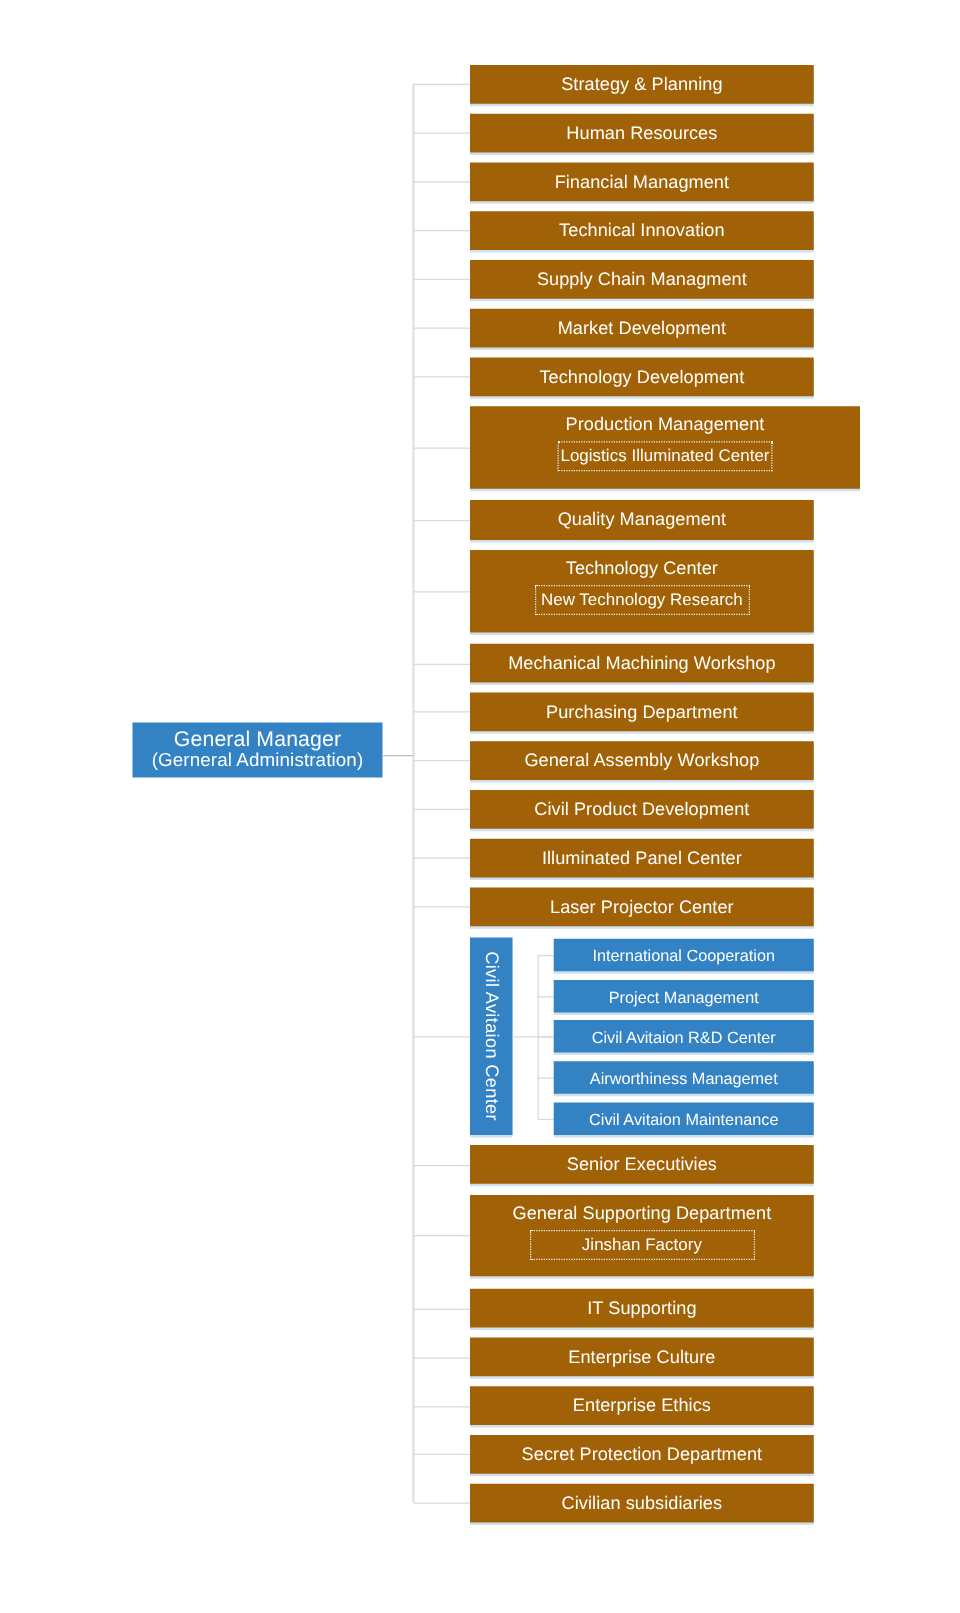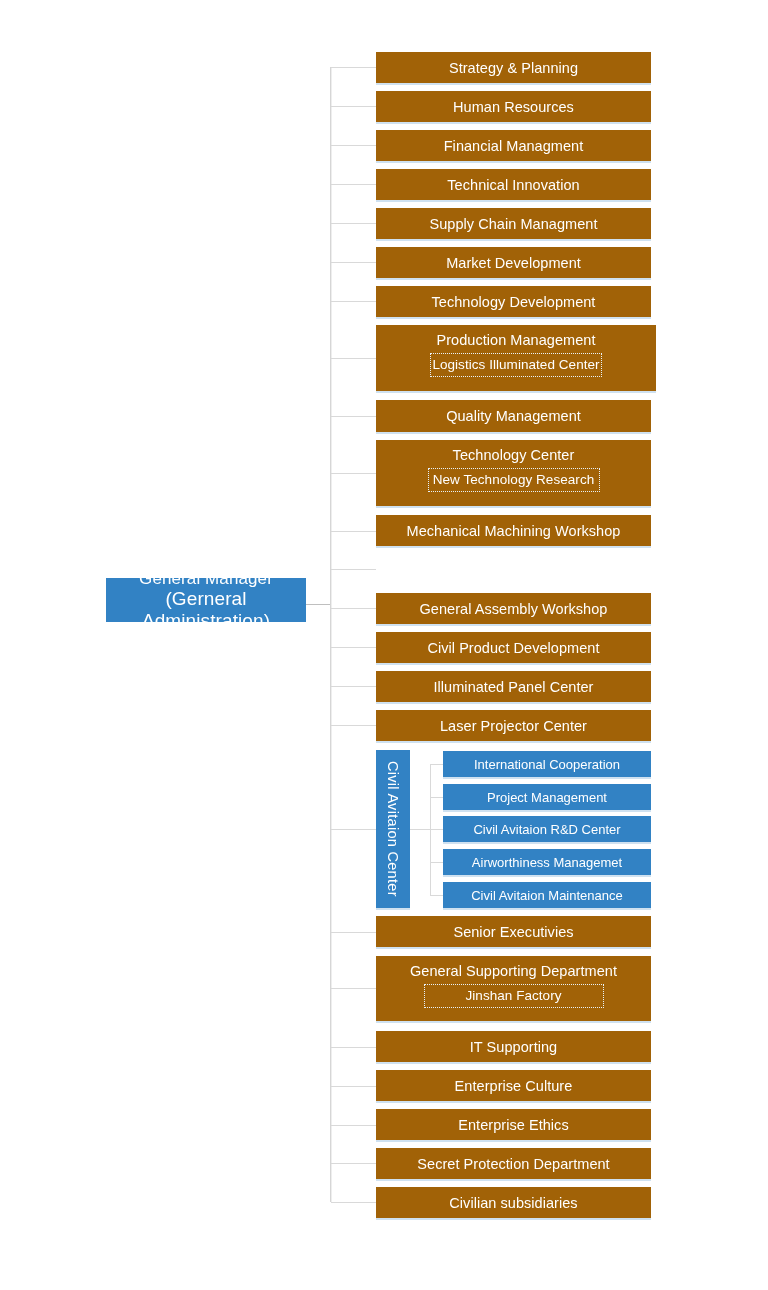--- a/index.html
+++ b/index.html
@@ -51,21 +51,21 @@
     flex-direction: column;
     align-items: center;
     justify-content: center;
     line-height: 1.12;
   }
   .root-title {
     font-size: 17px;
     letter-spacing: 0.1px;
   }
   .root-sub {
-    font-size: 19px;
+    font-size: 15px;
     letter-spacing: 0.1px;
   }
 
   
   .dept-box {
     position: absolute;
     background: #a16207;
     color: #ffffff;
     font-size: 14.5px;
     display: flex;
@@ -179,21 +179,21 @@
   <div class="dept-box" style="left:376px; top:247px; width:275px; height:31px;">
     <span class="dept-label">Market Development</span>
   </div>
 
   <div class="branch" style="left:331px; top:301px; width:45px;"></div>
   <div class="dept-box" style="left:376px; top:286px; width:275px; height:31px;">
     <span class="dept-label">Technology Development</span>
   </div>
 
   <div class="branch" style="left:331px; top:358px; width:45px;"></div>
-  <div class="dept-box tall" style="left:376px; top:325px; width:280px; height:66px;">
+  <div class="dept-box tall" style="left:376px; top:325px; width:312px; height:66px;">
     <span class="dept-label">Production Management</span>
     <span class="sub-dotted" style="width:172px;">Logistics Illuminated Center</span>
   </div>
 
   <div class="branch" style="left:331px; top:416px; width:45px;"></div>
   <div class="dept-box" style="left:376px; top:400px; width:275px; height:32px;">
     <span class="dept-label">Quality Management</span>
   </div>
 
   <div class="branch" style="left:331px; top:473px; width:45px;"></div>
@@ -201,20 +201,23 @@
     <span class="dept-label">Technology Center</span>
     <span class="sub-dotted" style="width:172px;">New Technology Research</span>
   </div>
 
   <div class="branch" style="left:331px; top:531px; width:45px;"></div>
   <div class="dept-box" style="left:376px; top:515px; width:275px; height:31px;">
     <span class="dept-label">Mechanical Machining Workshop</span>
   </div>
 
   <div class="branch" style="left:331px; top:569px; width:45px;"></div>
+  <div class="dept-box" style="left:376px; top:554px; width:275px; height:31px;">
+    <span class="dept-label">Purchasing Department</span>
+  </div>
 
   <div class="branch" style="left:331px; top:608px; width:45px;"></div>
   <div class="dept-box" style="left:376px; top:593px; width:275px; height:31px;">
     <span class="dept-label">General Assembly Workshop</span>
   </div>
 
   <div class="branch" style="left:331px; top:647px; width:45px;"></div>
   <div class="dept-box" style="left:376px; top:632px; width:275px; height:31px;">
     <span class="dept-label">Civil Product Development</span>
   </div>

